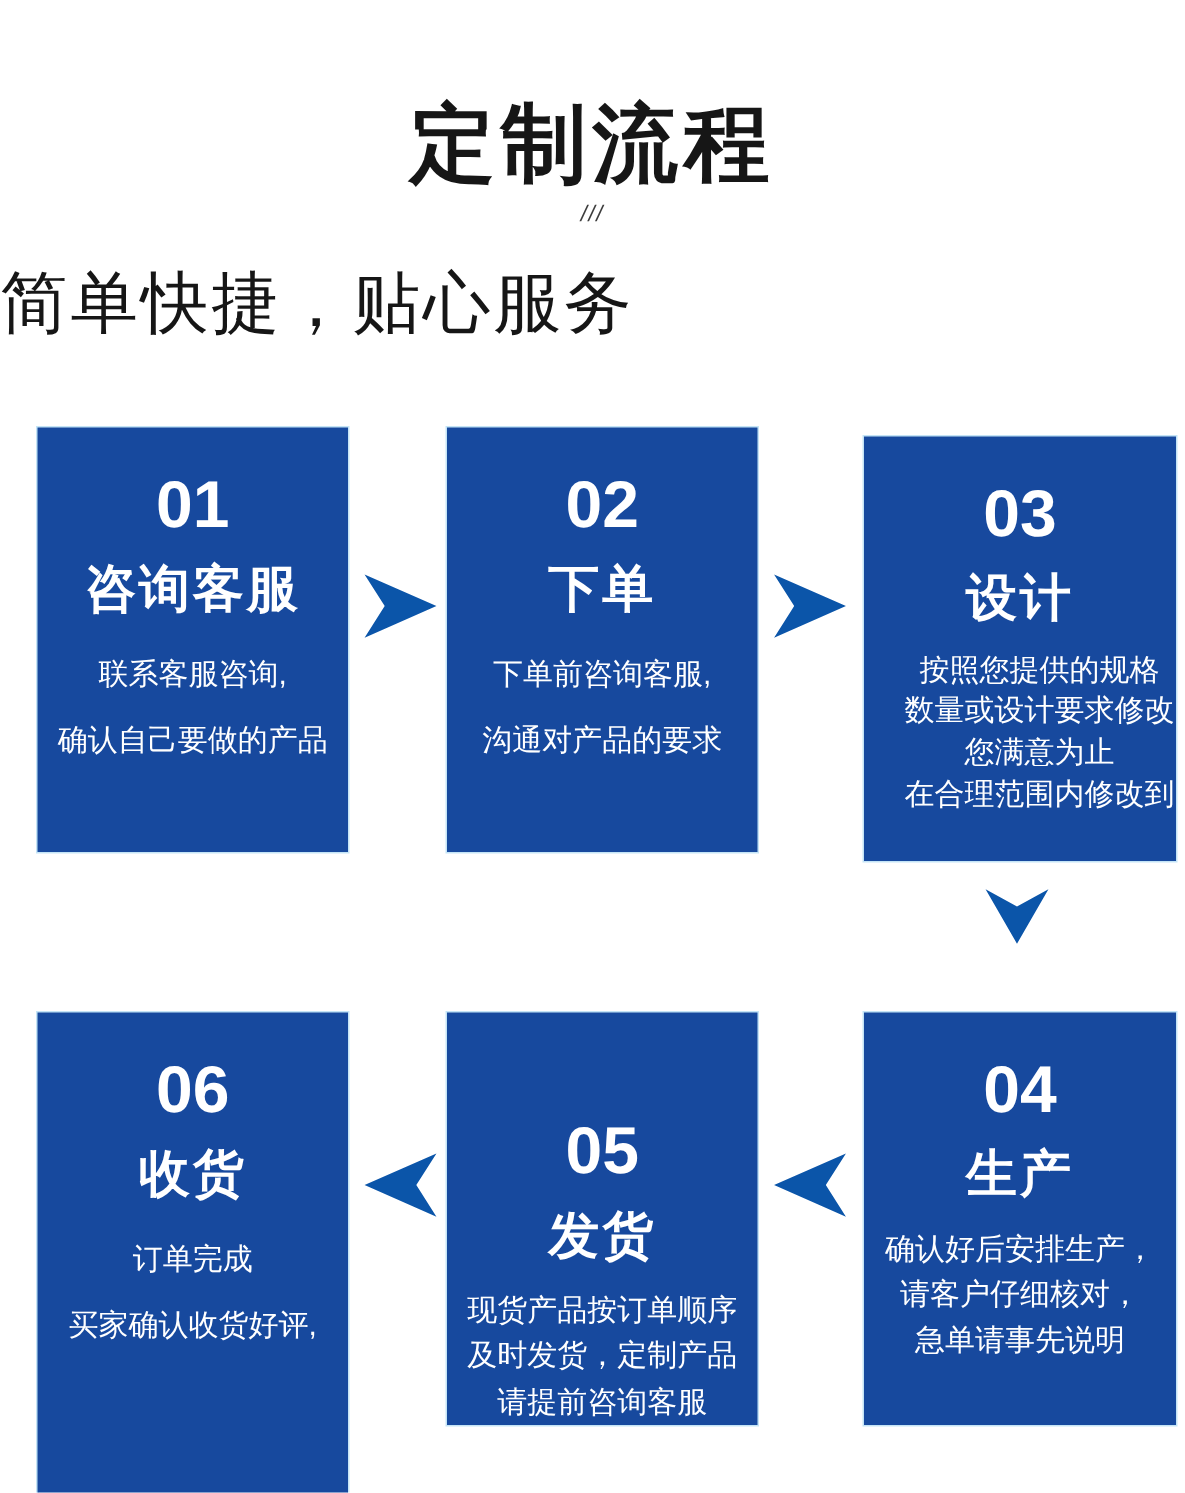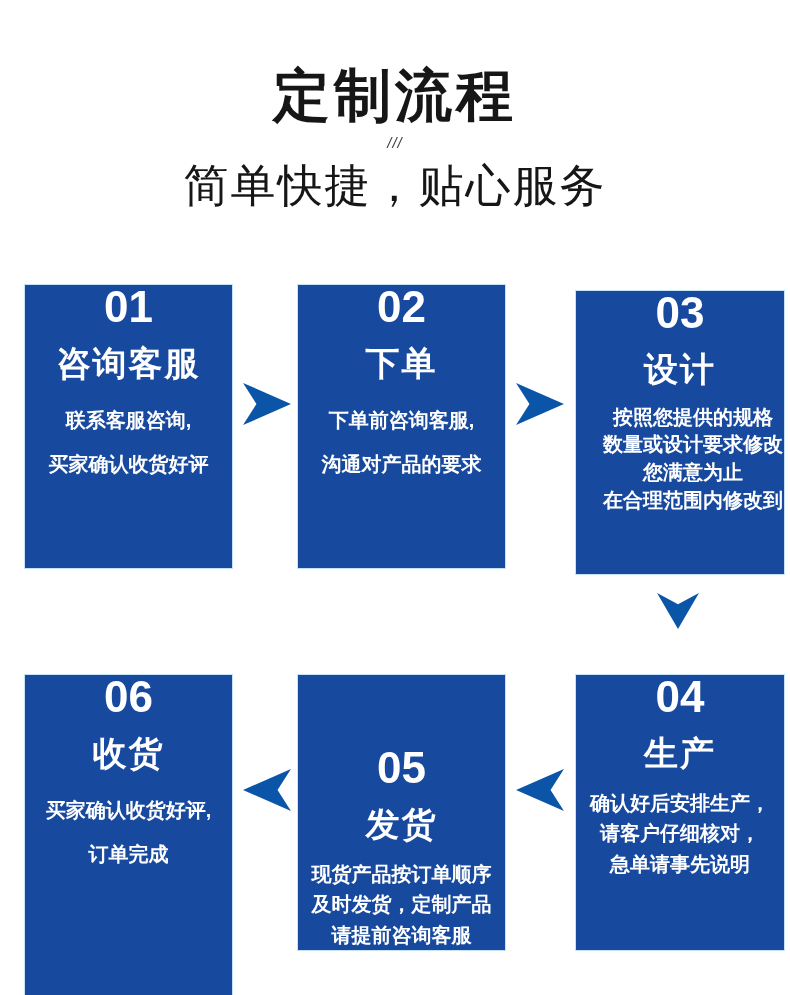--- a/index.html
+++ b/index.html
@@ -29,37 +29,38 @@
     position:absolute;
     top:134px; left:0; width:100%;
     text-align:center;
     font-size:15px;
     font-style:italic;
     letter-spacing:1px;
     color:#3c3c3c;
   }
   .subtitle{
     position:absolute;
-    top:156px; left:0; width:100%;
-    text-align:center;
+    top:172px; left:0; width:100%;
+    text-align:left;
     font-size:45px;
     font-weight:normal;
     letter-spacing:2px;
     color:var(--text-dark,#161616);
   }
   .step-box{
     position:absolute;
     background:var(--box-blue,#17499E);
     box-shadow:0 0 0 1px rgba(125,195,235,.45);
     color:var(--box-text,#ffffff);
     text-align:center;
     display:flex;
     flex-direction:column;
     align-items:center;
     box-sizing:border-box;
+    padding-top:30px;
   }
   
   .pos-1{left:25px;  top:285px; width:207px; height:283px;}
   .pos-2{left:298px; top:285px; width:207px; height:283px;}
   .pos-3{left:576px; top:291px; width:208px; height:283px;}
   
   .pos-6{left:25px;  top:675px; width:207px; height:342px;}
   .pos-5{left:298px; top:675px; width:207px; height:275px;justify-content:flex-end;}
   .pos-4{left:576px; top:675px; width:208px; height:275px;}
 
@@ -71,21 +72,21 @@
   .step-title{
     font-size:34px;
     font-weight:bold;
     margin-top:14px;
     line-height:1.2;
     letter-spacing:2px;
   }
   .step-body{
     margin-top:14px;
     font-size:20px;
-    font-weight:bold;
+    font-weight:normal;
   }
   .step-body span{display:block;}
   .lines-wide span{line-height:2.2;}
   .lines-med  span{line-height:1.52;}
   .lines-tight span{line-height:1.38;margin-left:26px;}
 
   .arrow{
     position:absolute;
     color:var(--arrow-blue,#0B55A9);
   }
@@ -103,21 +104,21 @@
 
   <div class="main-title">定制流程</div>
   <div class="divider-slashes">///</div>
   <div class="subtitle">简单快捷，贴心服务</div>
 
   <div class="step-box pos-1">
     <div class="step-number">01</div>
     <div class="step-title">咨询客服</div>
     <div class="step-body lines-wide">
       <span>联系客服咨询,</span>
-      <span>买家确认收货好评</span>
+      <span>确认自己要做的产品</span>
     </div>
   </div>
 
   <div class="arrow arrow-r1">
     <svg width="52" height="46" viewBox="0 0 54 48">
         <polygon points="2,2 16,24 2,46 52,24" fill="currentColor"></polygon>
       </svg>
   </div>
 
   <div class="step-box pos-2">
@@ -149,22 +150,22 @@
   <div class="arrow arrow-down">
     <svg width="46" height="40" viewBox="0 0 48 42">
         <polygon points="2,2 24,14 46,2 24,40" fill="currentColor"></polygon>
       </svg>
   </div>
 
   <div class="step-box pos-6">
     <div class="step-number">06</div>
     <div class="step-title">收货</div>
     <div class="step-body lines-wide">
+      <span>订单完成</span>
       <span>买家确认收货好评,</span>
-      <span>订单完成</span>
     </div>
   </div>
 
   <div class="arrow arrow-l2">
     <svg width="52" height="46" viewBox="0 0 54 48">
         <polygon points="52,2 38,24 52,46 2,24" fill="currentColor"></polygon>
       </svg>
   </div>
 
   <div class="step-box pos-5">

